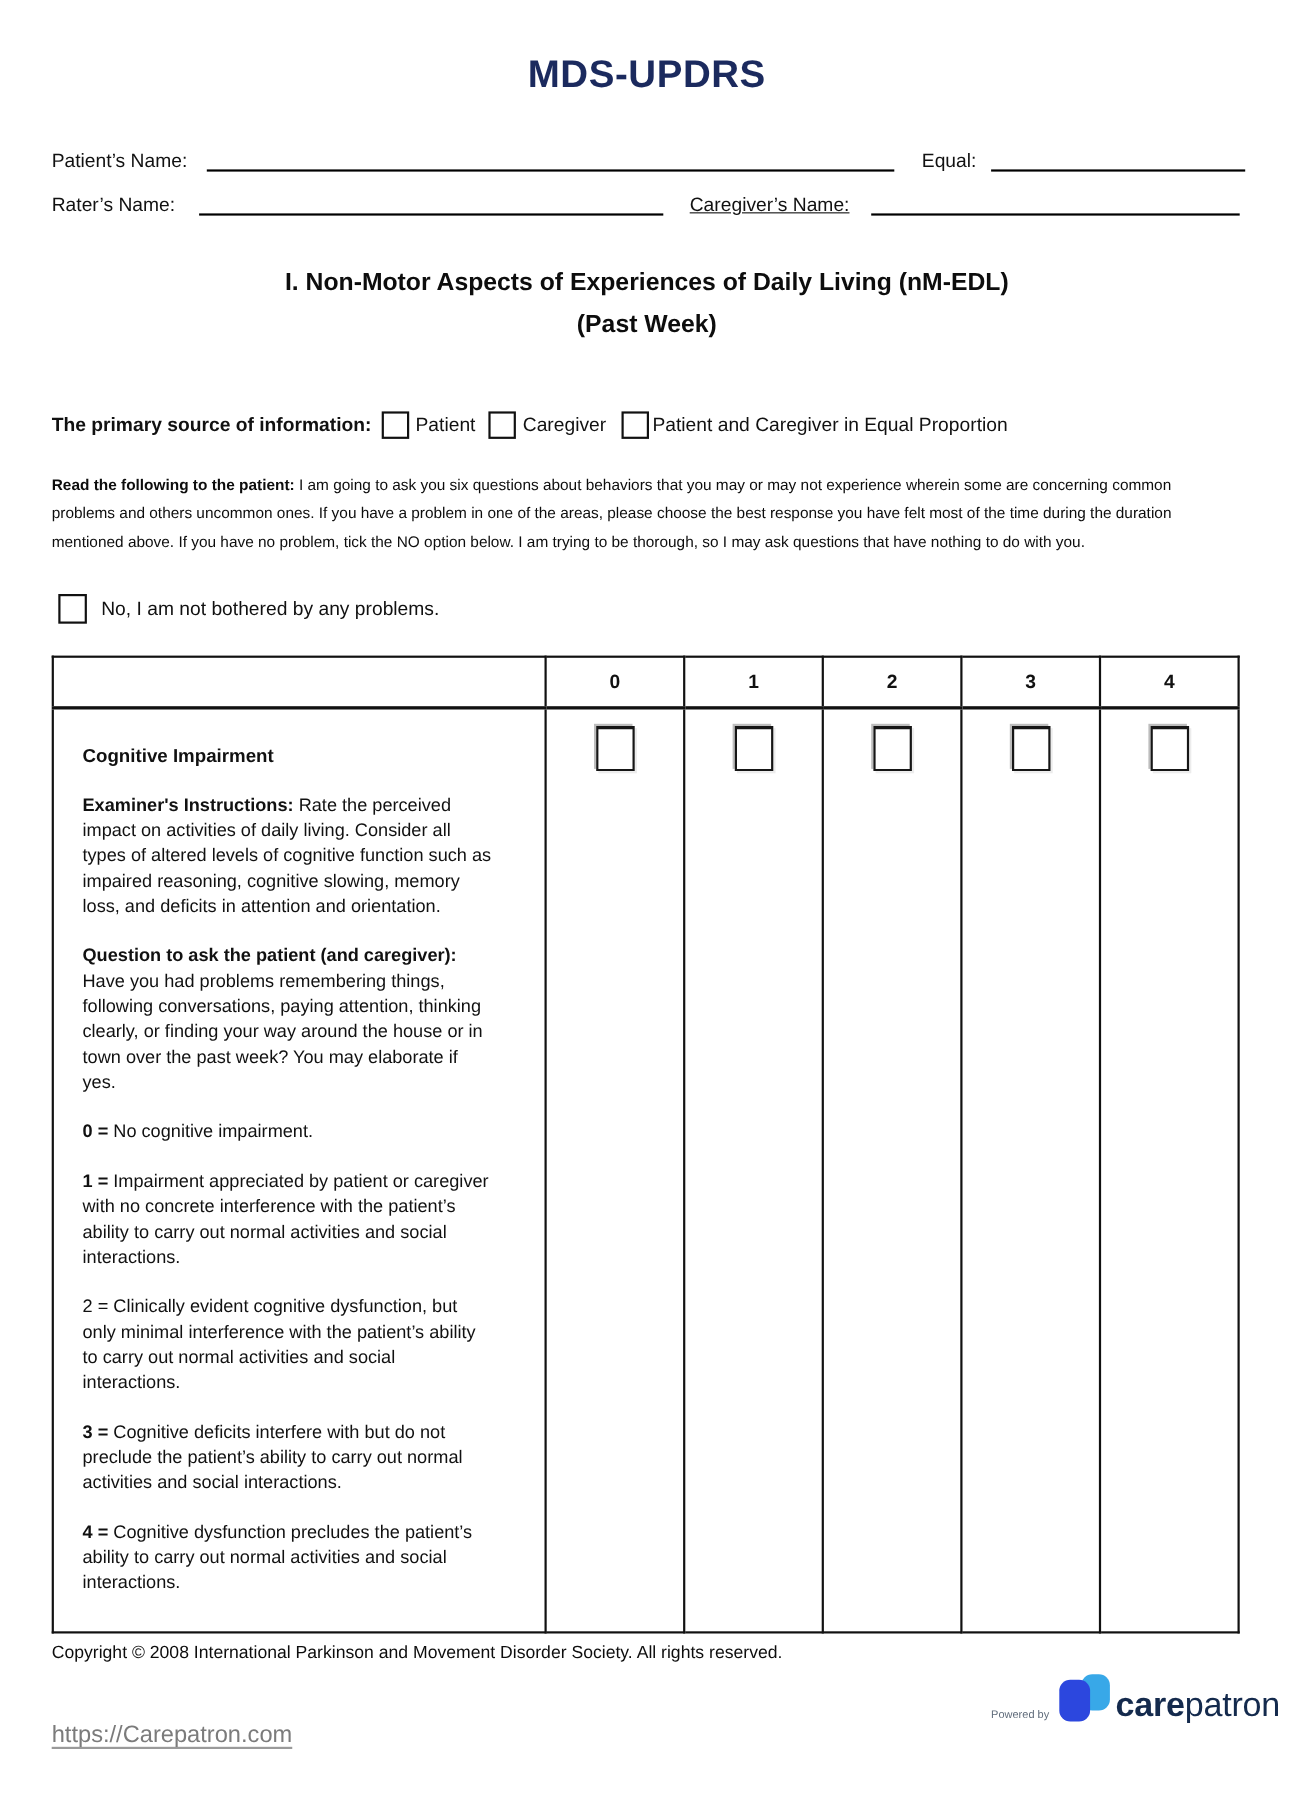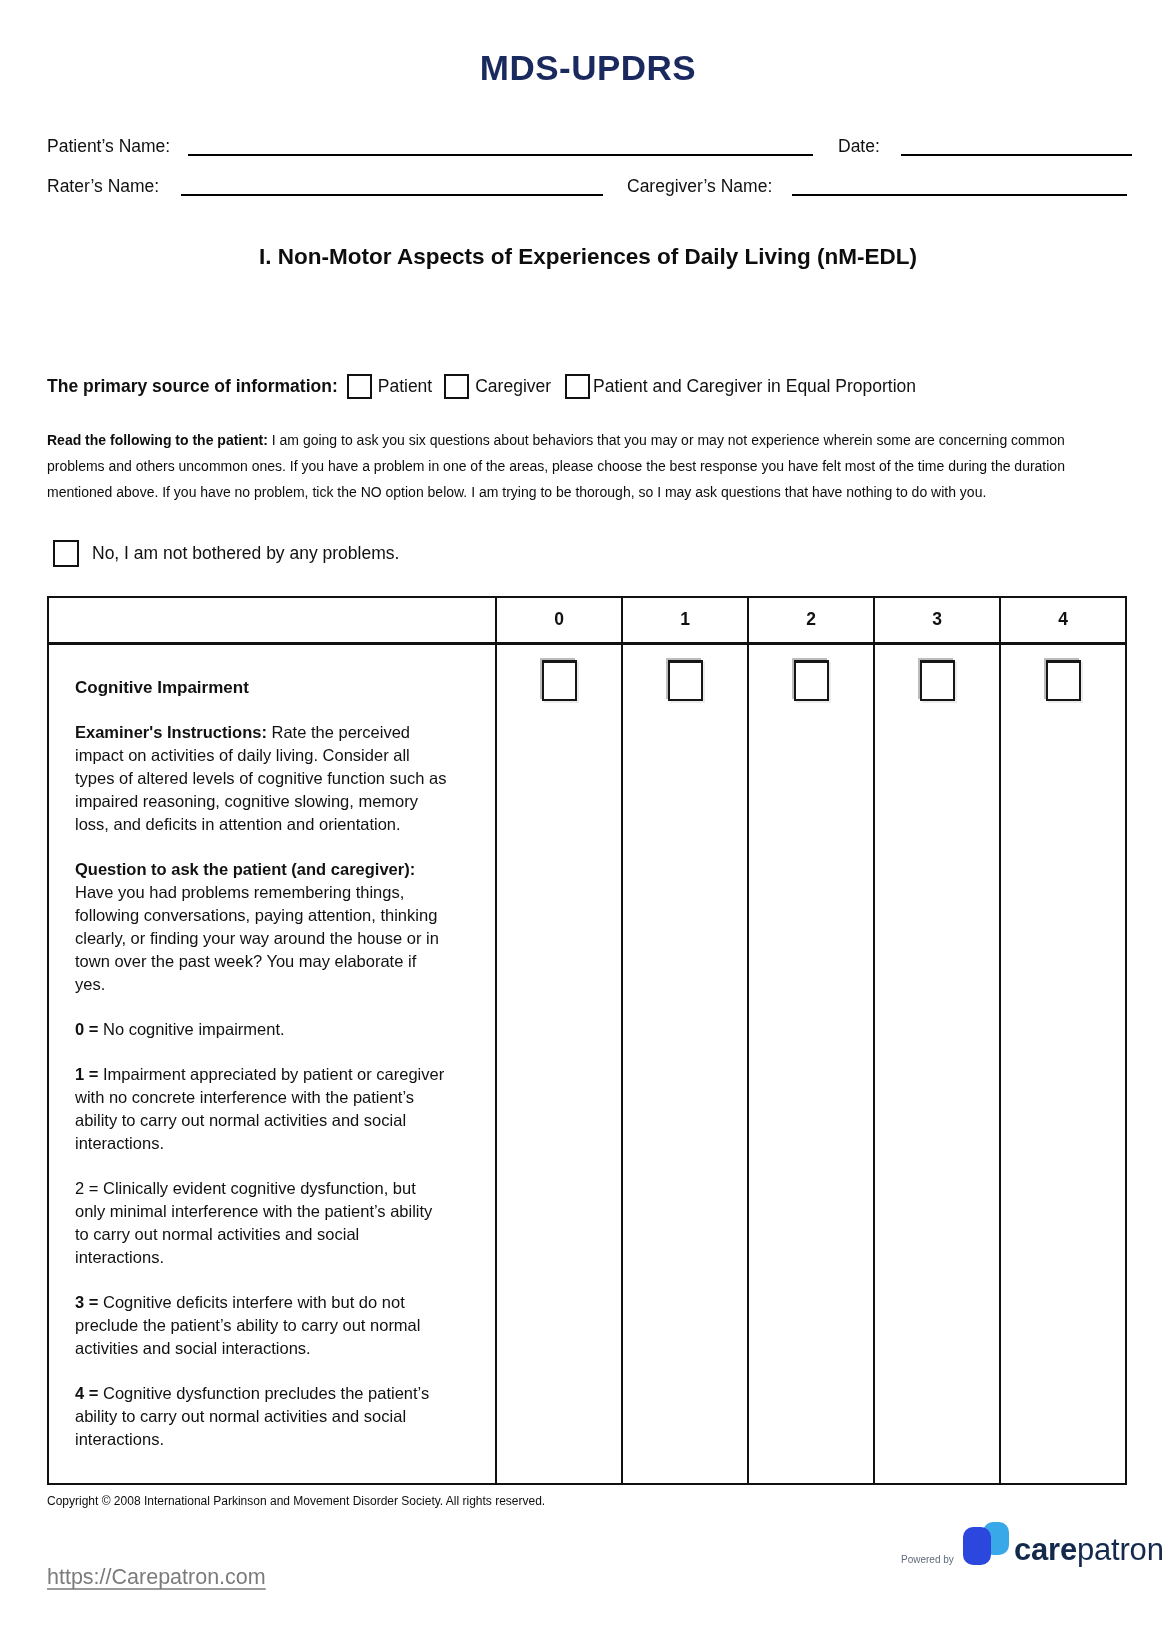--- a/index.html
+++ b/index.html
@@ -44,21 +44,21 @@
   td.desc-cell { vertical-align:top; padding:31px 48px 10px 26px;
                  font-size:16.5px; line-height:23px; height:812px; }
   td.desc-cell p { margin:0 0 22px 0; }
   td.desc-cell .b { font-weight:700; }
   .row-title { font-weight:700; font-size:17px; }
   td.score-cell { vertical-align:top; text-align:center; padding-top:15px; }
   .cb-large { display:inline-block; width:35px; height:41px; background:#fff;
               border:2px solid #161616; border-top-width:3px;
               box-shadow:-2px -2px 0 #bdbdbd, 2px 2px 0 #ececec; }
 
-  .copyright { position:absolute; top:1494px; left:47px; font-size:12px; color:#0d0d0d; }
+  .copyright { position:absolute; top:1494px; left:47px; font-size:16px; color:#0d0d0d; }
   .site-link { position:absolute; top:1533px; left:47px; font-size:21.5px; color:#7b7b7b;
                text-decoration:underline; text-decoration-color:#9a9a9a; text-underline-offset:4px;
                cursor:pointer;margin-top:32px; }
 
   .powered { position:absolute; top:1537px; left:901px; font-size:10px; color:#5f6b7a;margin-top:17px; }
   .logo-icon { position:absolute; top:1522px; left:963px; width:47px; height:44px; }
   .blob-left  { position:absolute; left:0; top:5px; width:28px; height:38px;
                 background:#2c47de; border-radius:10px; z-index:2; }
   .blob-right { position:absolute; left:20px; top:0; width:26px; height:33px;
                 background:#38a8e8; border-radius:10px; z-index:1; }
@@ -68,30 +68,31 @@
 </style>
 </head>
 <body>
 
 <div class="page">
 
   <div class="title">MDS-UPDRS</div>
 
   <div class="flabel" style="left:47px; top:136px;">Patient’s Name:</div>
   <div class="fline" style="left:188px; top:136px; width:625px;"></div>
-  <div class="flabel" style="left:838px; top:136px;">Date:</div>
+  <div class="flabel" style="left:838px; top:136px;">Equal:</div>
   <div class="fline" style="left:901px; top:136px; width:231px;"></div>
 
   <div class="flabel" style="left:47px; top:176px;">Rater’s Name:</div>
   <div class="fline" style="left:181px; top:176px; width:422px;"></div>
-  <div class="flabel" style="left:627px; top:176px;">Caregiver’s Name:</div>
+  <div class="flabel" style="left:627px; top:176px;text-decoration:underline;">Caregiver’s Name:</div>
   <div class="fline" style="left:792px; top:176px; width:335px;"></div>
 
   <div class="heading">
     <div>I. Non-Motor Aspects of Experiences of Daily Living (nM-EDL)</div>
+    <div>(Past Week)</div>
   </div>
 
   <div class="source-row">
     <span class="lead">The primary source of information:</span>
     <span class="cb-small"></span>
     <span class="opt-gap1">Patient</span>
     <span class="cb-small opt-box2"></span>
     <span class="opt-gap1">Caregiver</span>
     <span class="cb-small opt-box3"></span>
     <span class="opt-gap3">Patient and Caregiver in Equal Proportion</span>

